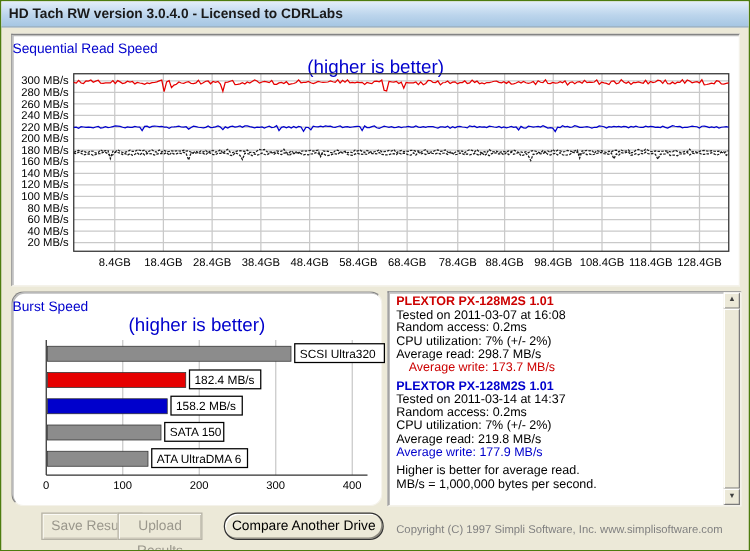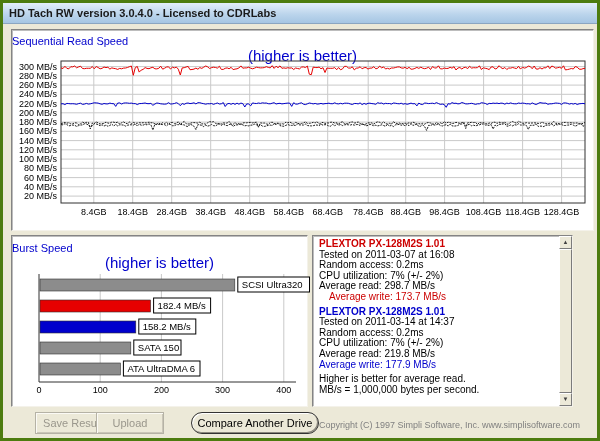--- a/index.html
+++ b/index.html
@@ -1,21 +1,21 @@
 <!DOCTYPE html>
 <html><head>
 <meta charset="utf-8">
 <style>
   html,body{margin:0;padding:0;background:#ffffff;}
   *{box-sizing:border-box;}
   .window{
     position:relative;width:600px;height:441px;
     font-family:"Liberation Sans",sans-serif;
     background:#ece9d8;
-    border:3px solid #4d7c0f;
+    border:1px solid #4d7c0f;
     overflow:hidden;
   }
   .titlebar{
     position:absolute;left:0;top:0;width:100%;height:21px;
     background:linear-gradient(#e3eefa,#bcd5ec 55%,#a6c6e3);
     border-bottom:1px solid #8ba6c1;
     color:#1a1a1a;font-size:11px;font-weight:600;
     line-height:20px;padding-left:6px;
   }
   .sunken{
@@ -23,25 +23,25 @@
     border:1px solid;border-color:#848484 #f4f2ea #f4f2ea #848484;
     box-shadow:inset 1px 1px 0 #bdbdbd;
   }
   .chart-title{position:absolute;left:0;width:100%;text-align:left;color:#0000cc;font-size:11px;}
   .chart-sub{position:absolute;left:0;width:100%;text-align:center;color:#0000cc;font-size:15px;}
   svg text{font-family:"Liberation Sans",sans-serif;fill:#000;}
   .seq-panel{left:8px;top:26px;width:583px;height:202px;}
   .seq-title{top:5px;}
   .seq-sub{top:17px;}
   .seq-svg{position:absolute;left:1px;top:28px;overflow:visible;}
-  .burst-panel{left:8px;top:232px;width:297px;height:172px;}
+  .burst-panel{left:8px;top:232px;width:297px;height:172px;border-radius:10px;}
   .burst-title{top:6px;}
   .burst-sub{top:18px;}
   .burst-svg{position:absolute;left:1px;top:34px;overflow:visible;}
-  .info-panel{left:309px;top:232px;width:261px;height:172px;}
+  .info-panel{left:309px;top:232px;width:283px;height:172px;}
   .info-content{position:absolute;left:0;top:0;right:14px;bottom:0;padding:3px 4px 0 6px;overflow:hidden;}
   .info-line{font-size:10px;line-height:10.6px;color:#000;white-space:nowrap;}
   .info-line.bold{font-weight:bold;}
   .gap{height:4px;}
   .scrollbar{position:absolute;top:0;right:0;width:13px;height:100%;background:#f1efe2;}
   .sb-btn{
     position:absolute;left:0;width:13px;height:13px;background:#ece9d8;
     border:1px solid;border-color:#fff #7b7b7b #7b7b7b #fff;
     font-size:6px;line-height:11px;text-align:center;color:#404040;
   }
@@ -59,21 +59,21 @@
   .btn.disabled{
     color:#9a978c;border:1px solid #b5b2a5;
     box-shadow:inset 1px 1px 0 #fbfaf5, inset -1px -1px 0 #cac6b8;
   }
   .btn.enabled{
     color:#000;border:1px solid #333333;
     box-shadow:inset 1px 1px 0 #ffffff, inset -1px -1px 0 #8a877d;
   }
   .btn-save{left:8px;width:81px;margin-left:24px;}
   .btn-upload{left:93px;width:68px;}
-  .btn-compare{left:188px;width:128px;border-radius:11px;}
+  .btn-compare{left:178px;width:128px;border-radius:11px;}
   .btn-done{left:542px;width:50px;}
   .copyright{
     position:absolute;left:316px;top:417px;width:270px;
     font-size:9px;color:#808080;white-space:nowrap;
   }
 </style>
 </head>
 <body>
 
 <div class="window">

